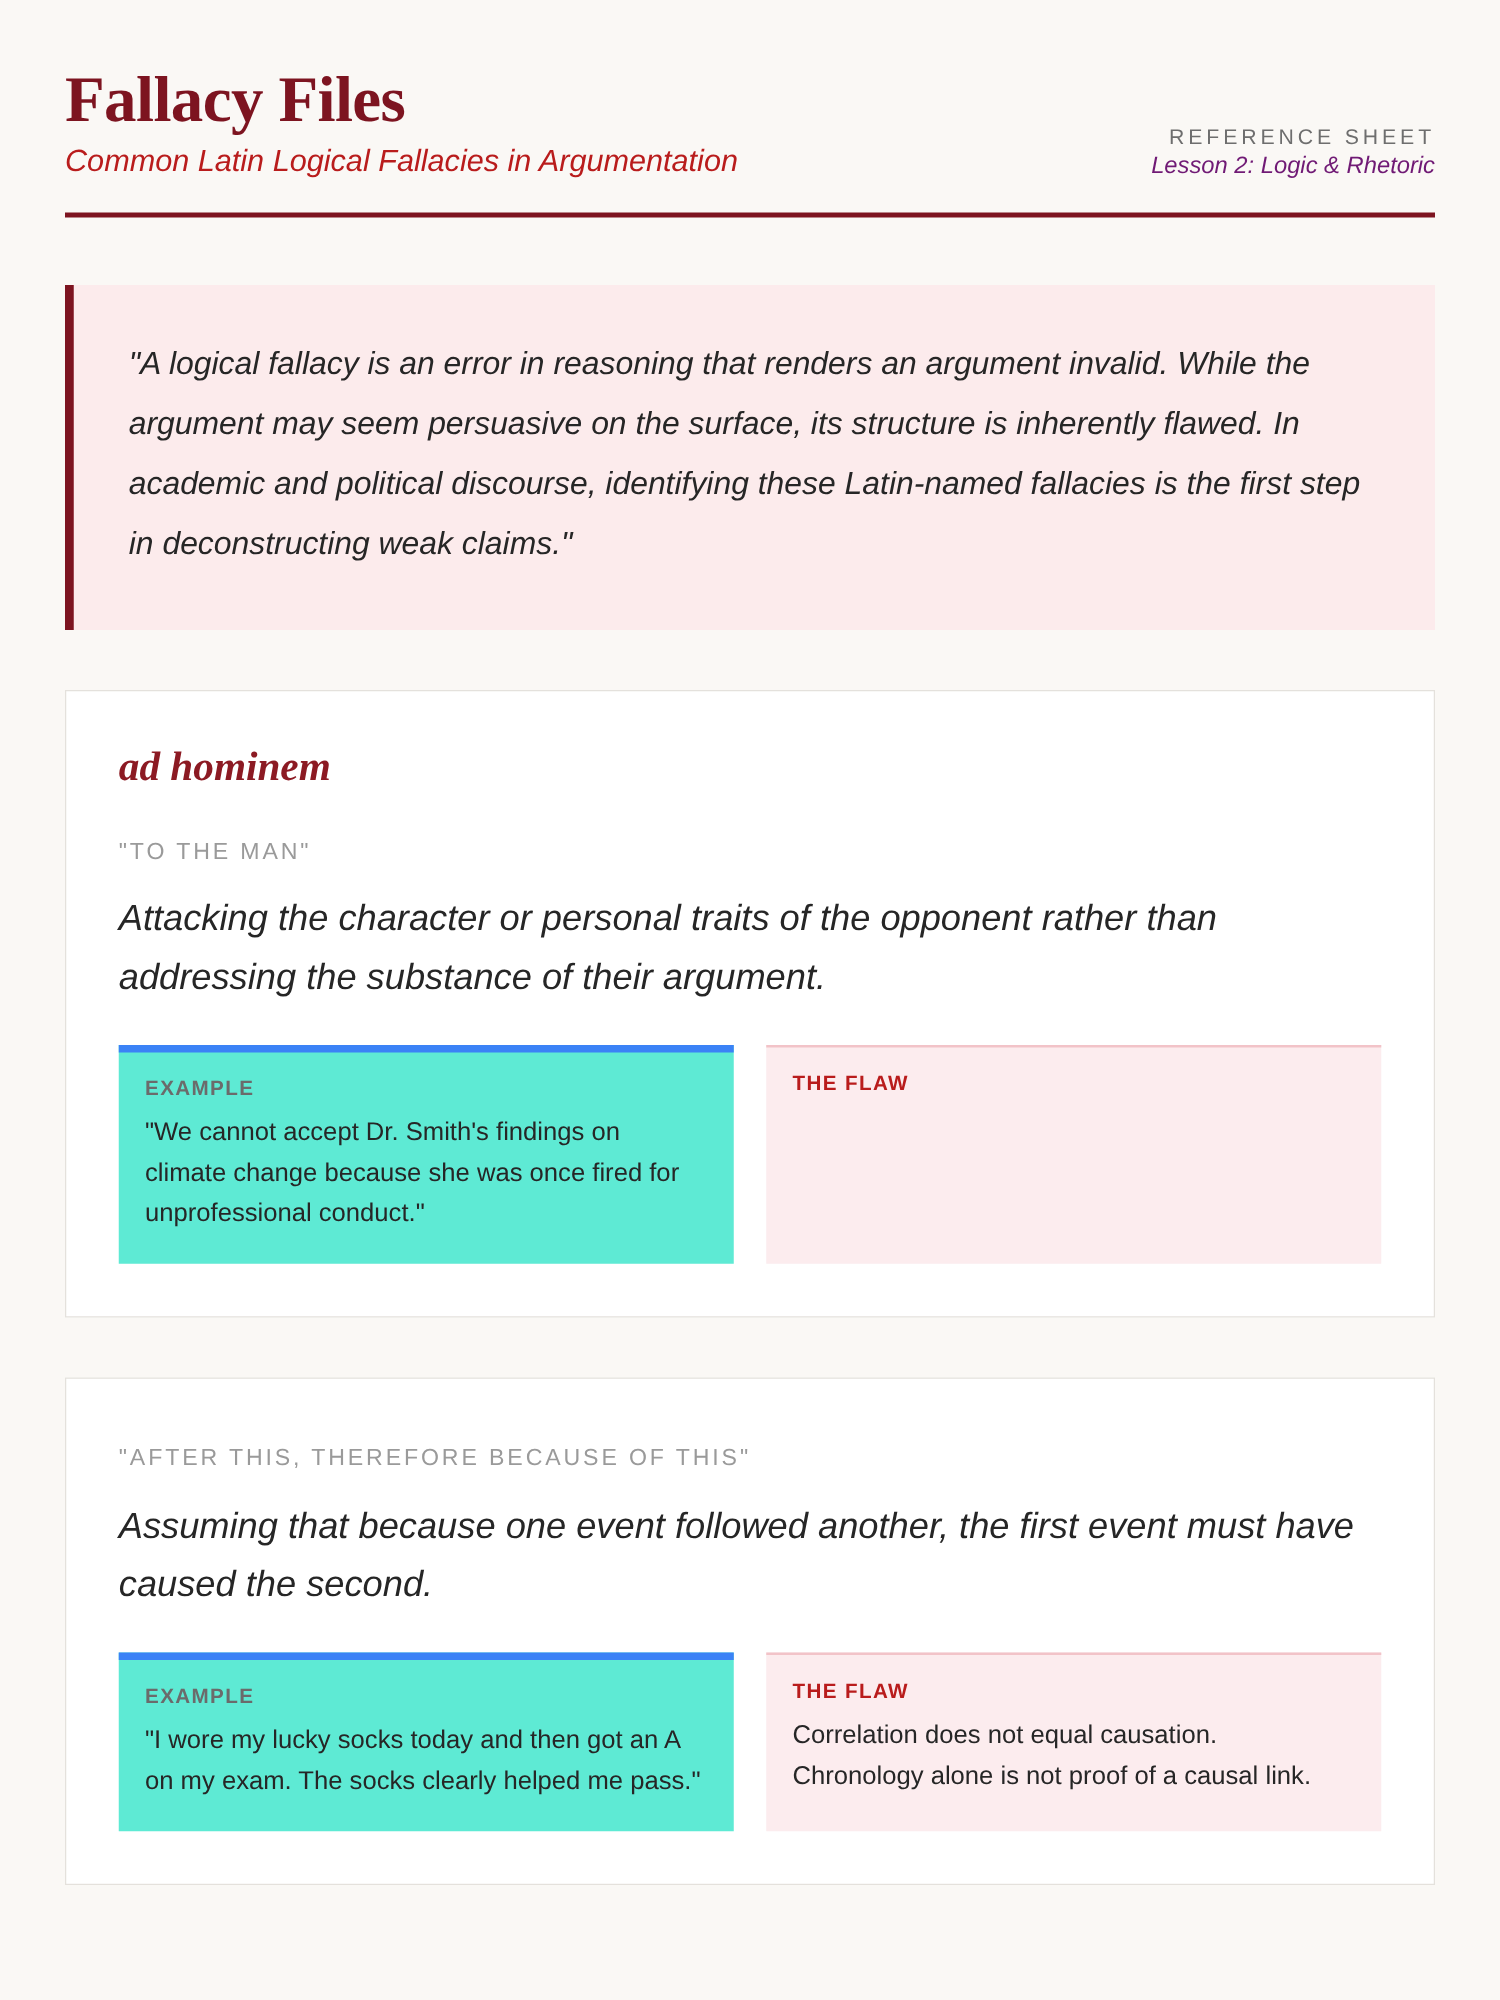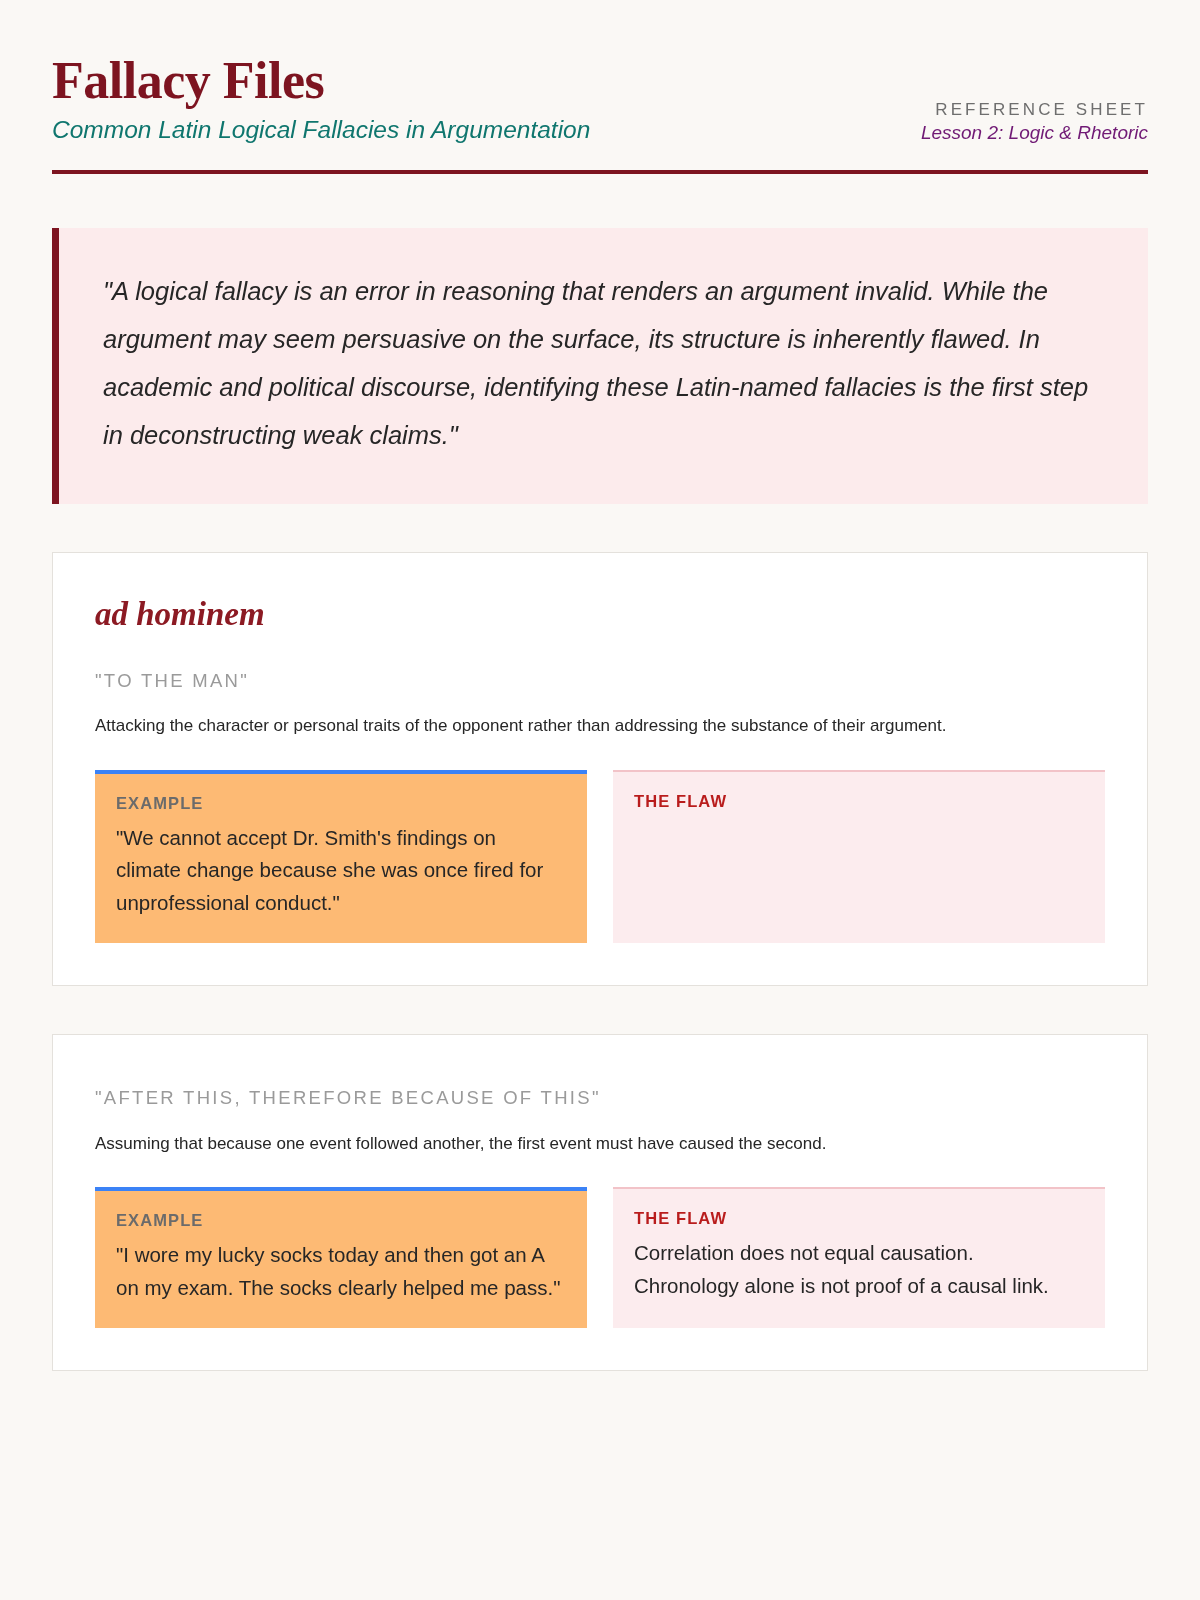--- a/index.html
+++ b/index.html
@@ -33,21 +33,21 @@
     font-size: 52px;
     line-height: 1.05;
     color: #7d1420;
     margin: 0 0 6px 0;
     letter-spacing: -0.5px;
   }
   .doc-subtitle {
     font-family: "Liberation Sans", sans-serif;
     font-style: italic;
     font-size: 24.5px;
-    color: #0f766e;
+    color: #b91c1c;
     line-height: 1.2;
   }
   .masthead-right {
     text-align: right;
     padding-top: 10px;
   }
   .sheet-kicker {
     font-size: 17px;
     letter-spacing: 3.1px;
     color: #6e6e6e;
@@ -109,37 +109,38 @@
     font-size: 18.5px;
     letter-spacing: 2.3px;
     color: #9a9a9a;
     text-transform: uppercase;
     line-height: 1.5;
     padding-top: 9px;
     max-width: 560px;
   }
   .card-desc {
     margin-top: 18px;
-    font-size: 17px;
+    font-size: 29px;
     line-height: 1.62;
     color: #262626;
     max-width: 1000px;
+    font-style: italic;
   }
   .panels {
     margin-top: 30px;
     display: flex;
     gap: 26px;
   }
   .panel {
     flex: 1 1 0;
     padding: 20px 21px 24px 21px;
   }
   .panel-example {
-    background: #fdba74;
-    border-top: 4px solid #3b82f6;
+    background: #5eead4;
+    border-top: 6px solid #3b82f6;
   }
   .panel-flaw {
     background: #fcecee;
     border-top: 2px solid #f2c3c8;
   }
   .panel-label {
     font-size: 16.5px;
     font-weight: bold;
     letter-spacing: 1.1px;
     text-transform: uppercase;

